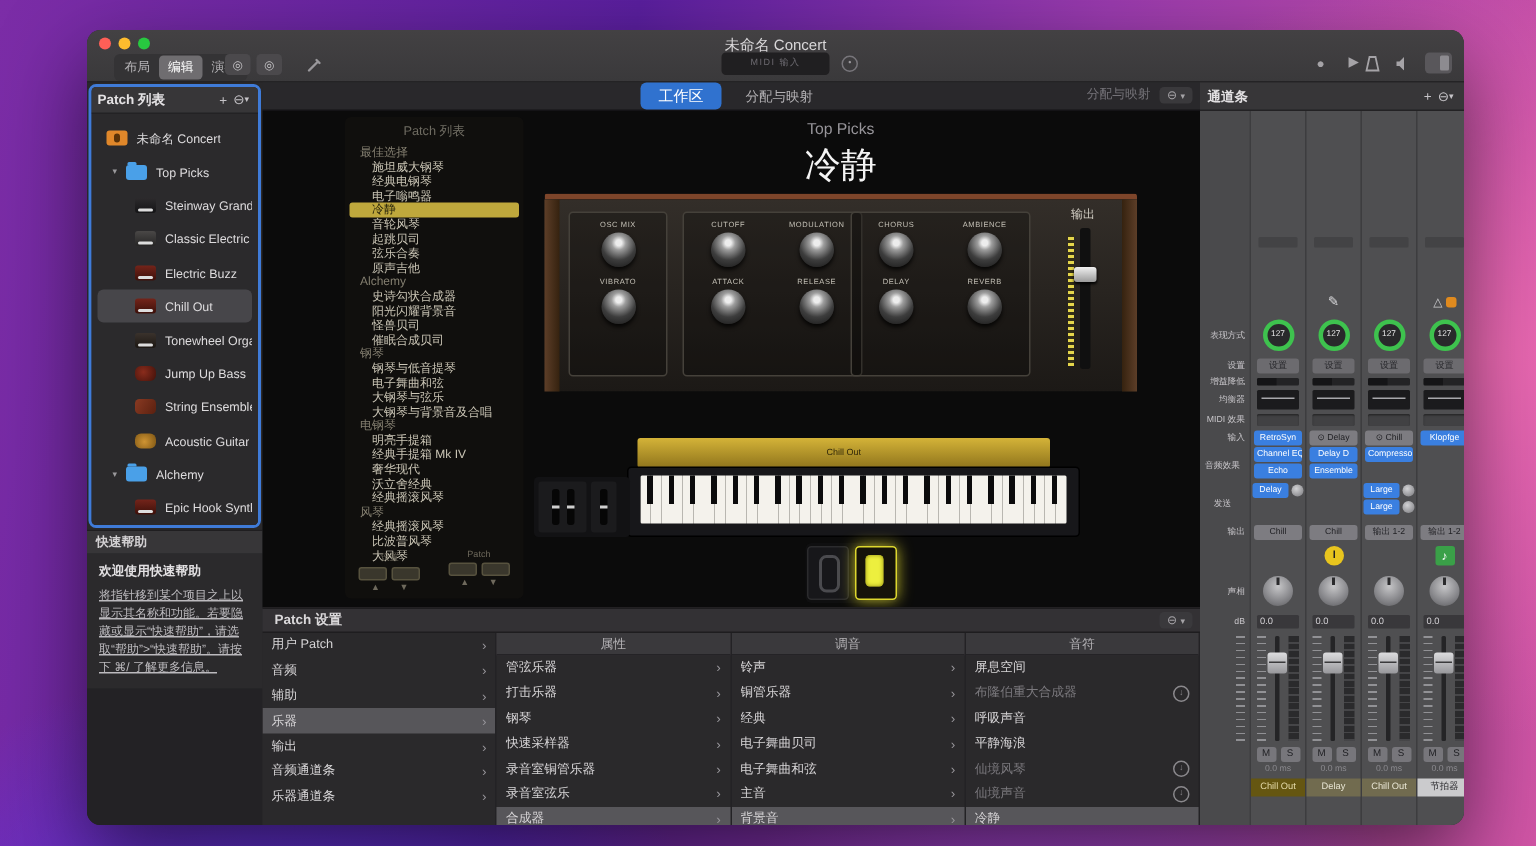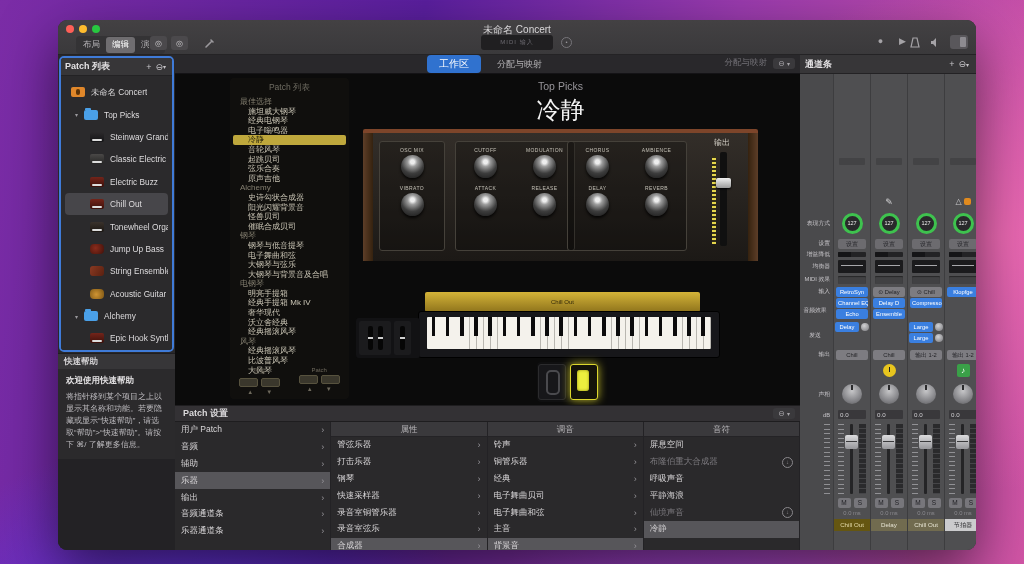--- a/index.html
+++ b/index.html
@@ -60,21 +60,21 @@
   .picon[data-icon="synth"]{background:linear-gradient(#74241a,#3c100a);}
   .picon[data-icon="organ"]{background:linear-gradient(#3a322c,#1c1713);}
   .picon[data-icon="bass"]{background:radial-gradient(circle at 40% 40%,#8a2c1c,#41110a);border-radius:4px;}
   .picon[data-icon="strings"]{background:linear-gradient(120deg,#8a3a22,#5a2010);border-radius:3px;}
   .picon[data-icon="guitar"]{background:radial-gradient(circle at 45% 55%,#cf9433,#7a5313);border-radius:4px;}
   .plabel{font-size:8.3px;color:#dedcde;white-space:nowrap;overflow:hidden;}
   .qh-head{height:15px;background:#373638;border-top:1px solid #1f1e20;display:flex;align-items:center;
     font-size:8.5px;font-weight:bold;color:#d2d0d2;padding-left:6px;flex:0 0 auto;}
   .qh-body{background:#2b2a2c;padding:6px 8px 8px;flex:0 0 auto;}
   .qh-body h4{margin:0 0 4px;font-size:8.5px;color:#e2e0e2;}
-  .qh-body p{margin:0;font-size:8px;line-height:1.5;color:#bcbabe;}
+  .qh-body p{margin:0;font-size:8px;line-height:1.5;color:#bcbabe;text-decoration:underline;}
   .sb-fill{flex:1;background:#232225;}
   
   .center{width:625px;display:flex;flex-direction:column;flex:0 0 auto;}
   .tabbar{height:18px;background:#29282b;border-bottom:1px solid #141316;position:relative;
     display:flex;align-items:center;justify-content:center;gap:10px;flex:0 0 auto;}
   .wtab{background:#3072cf;color:#fff;font-size:10px;padding:2px 12px;border-radius:4px;border:0;font-family:inherit;}
   .atab{background:transparent;color:#b2b0b3;font-size:9px;border:0;font-family:inherit;}
   .tab-right{position:absolute;right:5px;top:2px;display:flex;align-items:center;gap:6px;}
   .alink{font-size:8.5px;color:#747278;}
   .actbtn{border:0;background:#3a393c;color:#a5a3a7;font-size:8px;border-radius:3px;padding:1px 5px;font-family:inherit;}
@@ -706,20 +706,25 @@
                 <div class="brow">
                   <span class="blabel">呼吸声音</span>
 
                 </div>
 
                 <div class="brow">
                   <span class="blabel">平静海浪</span>
 
                 </div>
 
+                <div class="brow dim">
+                  <span class="blabel">仙境风琴</span>
+
+                  <span class="dlicon">↓</span>
+                </div>
 
                 <div class="brow dim">
                   <span class="blabel">仙境声音</span>
 
                   <span class="dlicon">↓</span>
                 </div>
 
                 <div class="brow sel">
                   <span class="blabel">冷静</span>
 

